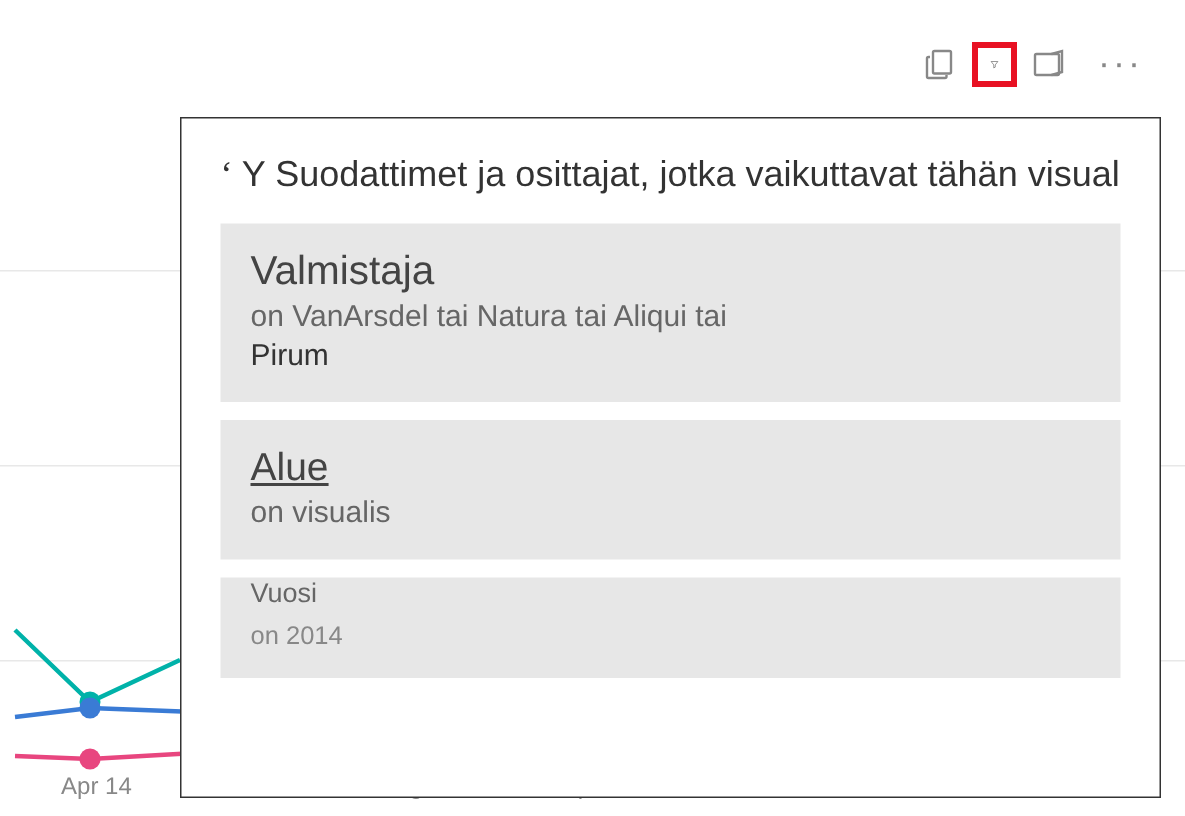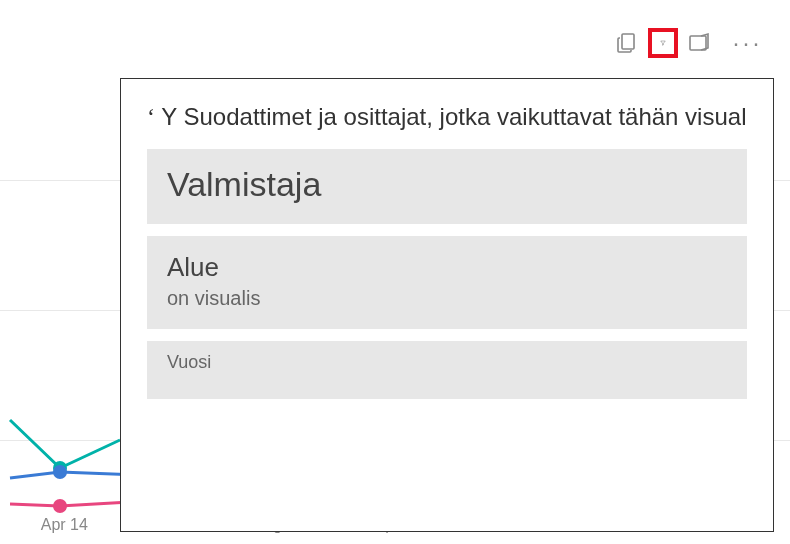--- a/index.html
+++ b/index.html
@@ -70,31 +70,32 @@
       margin-bottom: 18px;
       white-space: nowrap;
       overflow: hidden;
     }
     .filter-card {
       background: #e7e7e7;
       padding: 16px 20px 18px 20px;
       margin-bottom: 12px;
     }
     .filter-card.small {
-      padding: 11px 20px 18px 20px;
+      padding: 0 20px 18px 20px;
     }
     .filter-name-lg {
-      font-size: 34px;
+      font-size: 27px;
       color: #444;
       margin-bottom: 2px;
     }
     .filter-name-md {
       font-size: 26px;
       color: #444;
       margin-bottom: 2px;
+      text-decoration: underline;
     }
     .filter-name-sm {
       font-size: 18px;
       color: #666;
       margin-bottom: 8px;
     }
     .filter-value {
       font-size: 20px;
       color: #666;
       line-height: 1.3;
@@ -181,23 +182,28 @@
   <div class="more-dots">···</div>
 </div>
 
 <div class="popup">
   <div class="popup-title">
     <span style="font-family:serif">‘</span> Y <span>Suodattimet ja osittajat, jotka vaikuttavat tähän visualis</span>
   </div>
 
   <div class="filter-card">
     <div class="filter-name-lg">Valmistaja</div>
+    <div class="filter-value">
+      <span>on VanArsdel tai Natura tai Aliqui tai</span><br>
+      <span style="color:#333">Pirum</span>
+    </div>
   </div>
 
   <div class="filter-card">
     <div class="filter-name-md">Alue</div>
     <div class="filter-value">on visualis</div>
   </div>
 
   <div class="filter-card small">
     <div class="filter-name-sm">Vuosi</div>
+    <div class="filter-value-sm">on 2014</div>
   </div>
 </div>
 
 </body></html>

